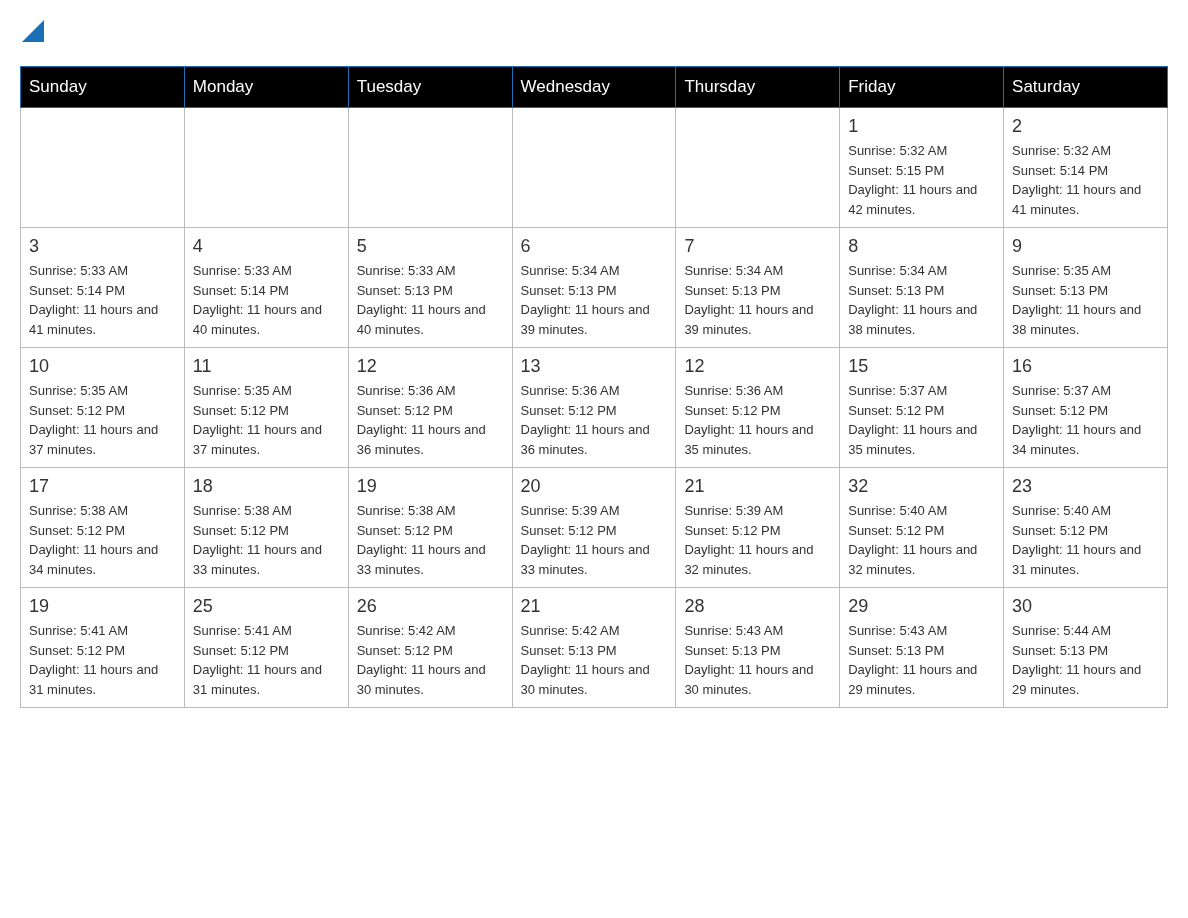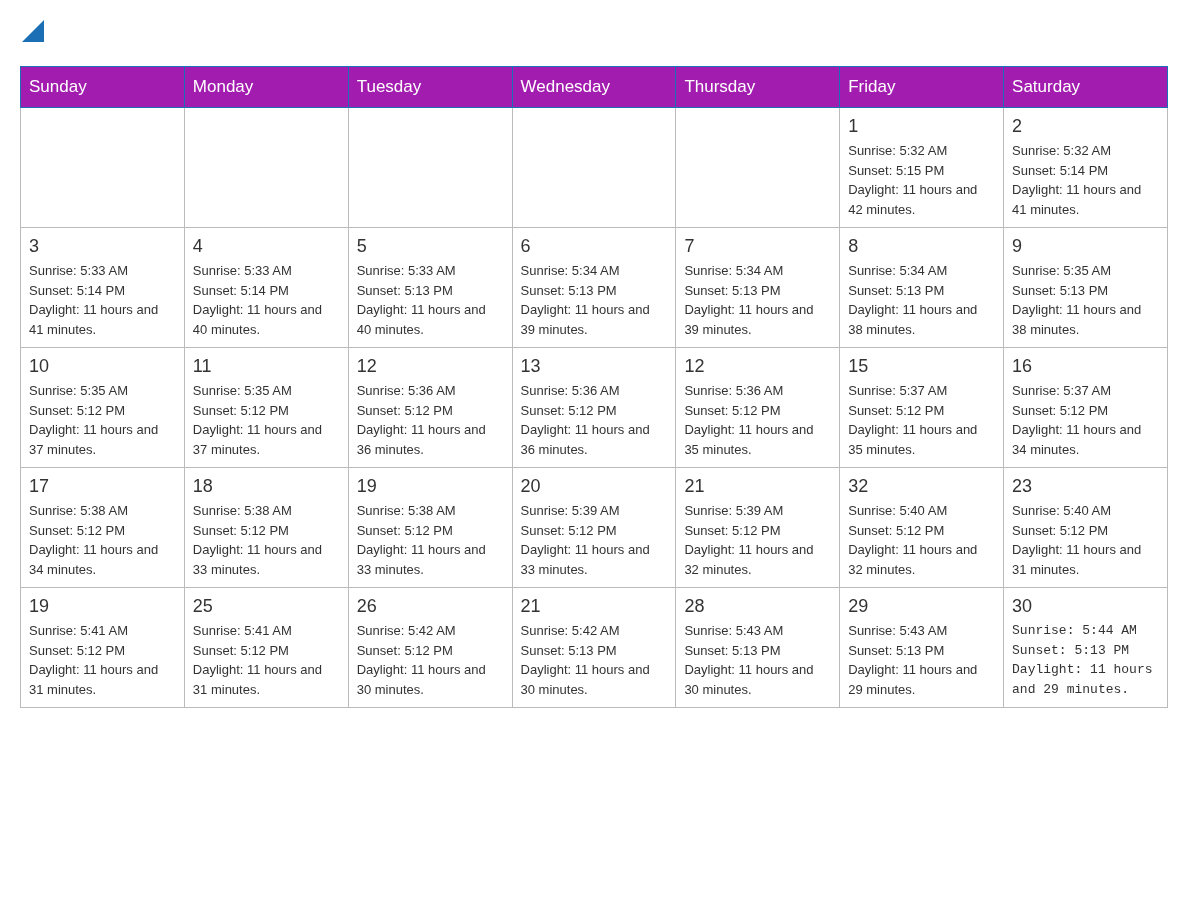--- a/index.html
+++ b/index.html
@@ -45,21 +45,21 @@
     .location-title {
       font-size: 20px;
       color: #555;
     }
     .calendar {
       width: 100%;
       border-collapse: collapse;
       border: 1px solid #999;
     }
     .calendar th {
-      background-color: #a21caf;
+      background-color: #000000;
       color: #fff;
       padding: 10px 8px;
       text-align: left;
       font-size: 17px;
       font-weight: normal;
       border: 1px solid #1a6fb5;
     }
     .calendar td {
       vertical-align: top;
       padding: 8px;
@@ -300,19 +300,19 @@
 Daylight: 11 hours and 30 minutes.</div>
         </td>
         <td>
           <span class="day-number">29</span>
           <div class="day-info" style="white-space: pre-line;">Sunrise: 5:43 AM
 Sunset: 5:13 PM
 Daylight: 11 hours and 29 minutes.</div>
         </td>
         <td>
           <span class="day-number">30</span>
-          <div class="day-info" style="white-space: pre-line; font-family: Liberation Mono, monospace;">Sunrise: 5:44 AM
+          <div class="day-info" style="white-space: pre-line;">Sunrise: 5:44 AM
 Sunset: 5:13 PM
 Daylight: 11 hours and 29 minutes.</div>
         </td>
       </tr>
     </tbody>
 </table>
 
 </body></html>

